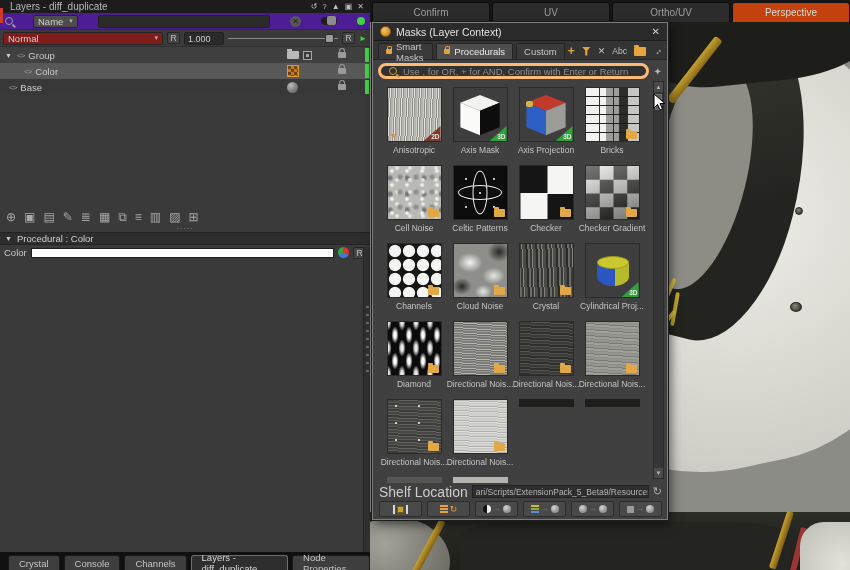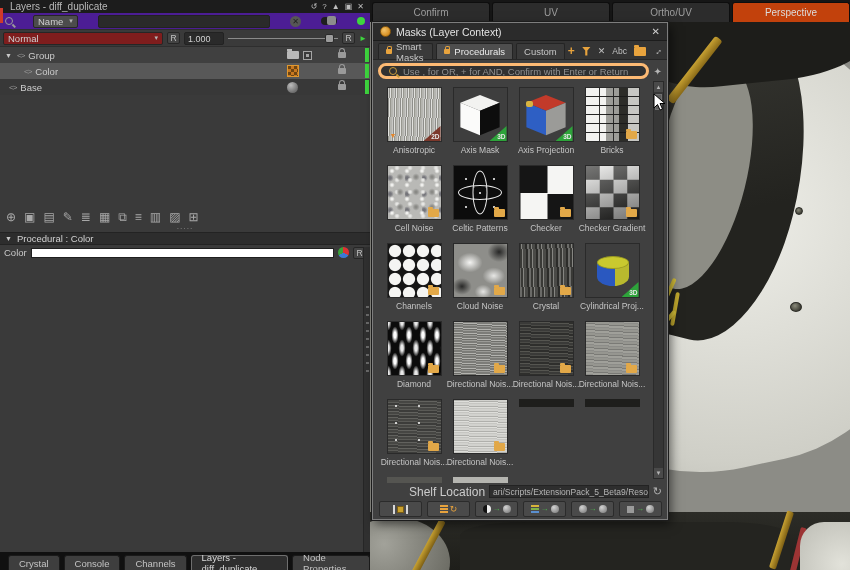--- a/index.html
+++ b/index.html
@@ -165,21 +165,21 @@
   .sliver { width:62px; height:8px; }
   .sliver i { display:block; width:55px; height:8px; margin:0 auto; }
   .sv-d i { background:#1e1e1c; } .sv-m i { background:#555551; } .sv-l i { background:#b5b5b0; }
 
   .md-scroll { position:absolute; top:58px; right:3px; width:11px; bottom:40px; background:#363636; border:1px solid #2a2a2a; }
   .md-scroll .sc-up,.md-scroll .sc-dn { position:absolute; left:0; right:0; height:10px; background:#4a4a4a; color:#b5b5b5; font-size:6px; text-align:center; line-height:10px; }
   .md-scroll .sc-up { top:0; } .md-scroll .sc-dn { bottom:0; }
   .md-scroll .sc-thumb { position:absolute; left:1px; right:1px; top:12px; height:16px; background:#5c5c5c; border:1px solid #707070; }
 
   .md-shelf { position:absolute; left:6px; right:5px; bottom:20px; height:15px; display:flex; align-items:center; gap:4px; }
-  .md-shelf-label { font-size:12px; color:#cccccc; white-space:nowrap;margin-left:30px; }
+  .md-shelf-label { font-size:14px; color:#cccccc; white-space:nowrap; }
   .md-shelf-path { flex:1; height:13px; background:#2e2e2e; border:1px solid #232323; color:#b5b5b5; font-size:8.5px; line-height:12px; padding:0 3px; white-space:nowrap; overflow:hidden; }
   .ic-refresh { color:#b5b5b5; font-size:11px; line-height:11px; }
   .md-btnrow { position:absolute; left:6px; right:5px; bottom:2px; height:16px; display:flex; gap:5px; }
   .md-btn { flex:1; background:#4a4a4a; border:1px solid #2b2b2b; border-radius:2px; display:flex; align-items:center; justify-content:center; gap:2px; }
   .mb-bar { width:2px; height:9px; background:#d8d8d8; }
   .mb-osq { width:7px; height:7px; background:#caa12f; border:1px solid #7a5d14; }
   .mb-stack { display:flex; flex-direction:column; gap:1px; }
   .mb-stack i { display:block; width:8px; height:2px; }
   .mb-orange i { background:#e8a33d; }
   .mb-color i:nth-child(1){background:#d8b43a;} .mb-color i:nth-child(2){background:#7fb347;} .mb-color i:nth-child(3){background:#5a8fd0;}

